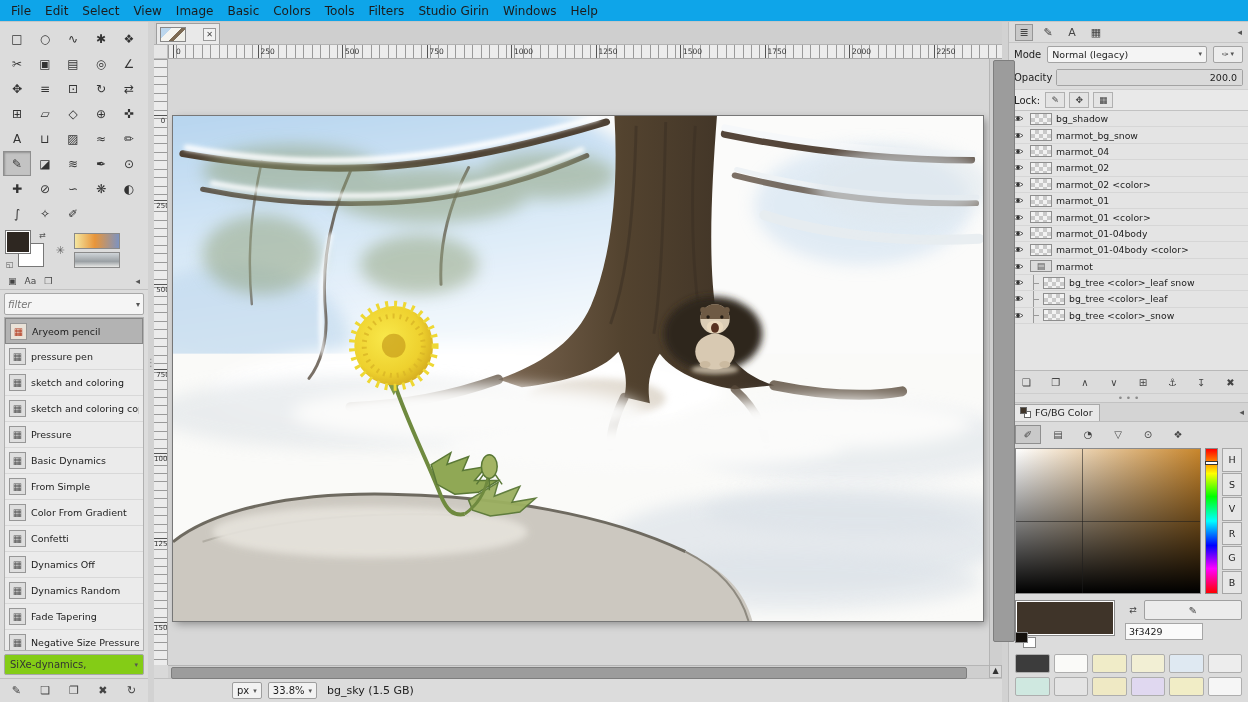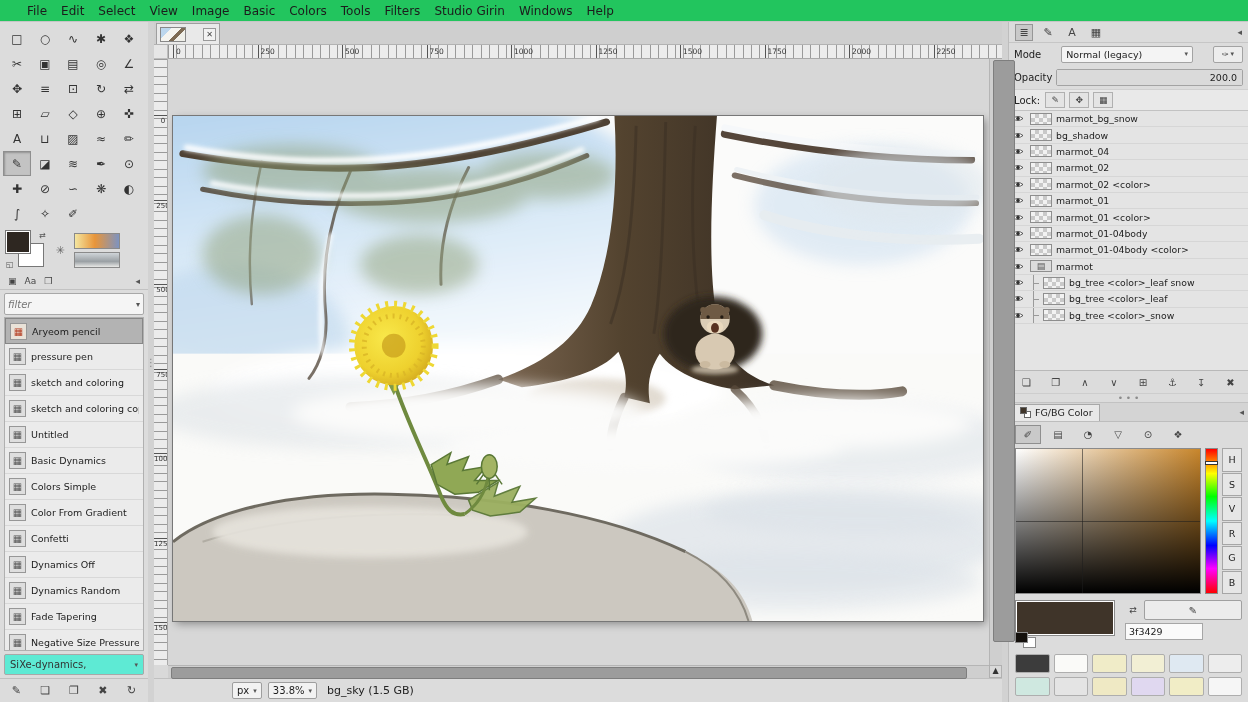--- a/index.html
+++ b/index.html
@@ -1,20 +1,20 @@
 <!DOCTYPE html>
 <html><head>
 <meta charset="utf-8">
 <style>
   *{margin:0;padding:0;box-sizing:border-box;font-family:"DejaVu Sans","Liberation Sans",sans-serif}
   html,body{width:1248px;height:702px;overflow:hidden;background:#d6d6d6}
   .app{width:1248px;height:702px;display:flex;flex-direction:column;background:#d6d6d6;color:#1c1c1c}
   button{background:none;border:none;color:#2a2a2a;cursor:default}
   
-  .menubar{height:22px;background:#22c55e;border-bottom:1px solid #c6c6c6;display:flex;align-items:center;padding-left:20px}
+  .menubar{height:22px;background:#0ea5e9;border-bottom:1px solid #c6c6c6;display:flex;align-items:center;padding-left:4px}
   .menu-item{font-size:12px;padding:3px 7px;white-space:nowrap}
   
   .body{flex:1;display:flex;min-height:0}
   .vsep{width:6px;background:#d2d2d2;display:flex;align-items:center;justify-content:center;color:#8a8a8a;font-size:10px}
   
   .toolbox{width:148px;background:#dcdcdc;display:flex;flex-direction:column;min-height:0}
   .tool-grid{padding:4px 3px 2px;display:grid;grid-template-columns:repeat(5,28px);grid-auto-rows:25px;gap:0}
   .tool{width:28px;height:25px;display:flex;align-items:center;justify-content:center;font-size:12px;color:#333;border:1px solid transparent}
   .tool.selected{background:#c3c3c3;border:1px solid #8f8f8f;box-shadow:inset 1px 1px 2px rgba(0,0,0,.25)}
   .color-area{height:44px;display:flex;align-items:center;gap:5px;padding:2px 6px}
@@ -33,21 +33,21 @@
   .collapse-btn{font-size:9px;color:#555}
   .dyn-filter{height:22px;margin:3px 4px 2px;background:#f5f5f5;border:1px solid #a8a8a8;border-radius:2px;display:flex;align-items:center;padding:0 3px}
   .dyn-filter input{flex:1;min-width:0;border:none;background:transparent;font-size:10px;font-style:italic;color:#555;outline:none}
   .dyn-filter .chev{font-size:8px;color:#555}
   .dyn-list{flex:1;margin:0 4px;background:#ececec;border:1px solid #b0b0b0;overflow:hidden;min-height:0}
   .dyn-row{height:26px;display:flex;align-items:center;gap:5px;padding:0 4px;border-bottom:1px solid #d8d8d8;background:#ebebeb}
   .dyn-row.selected{background:#b3b3b3;border:1px solid #878787}
   .dyn-icon{width:17px;height:17px;flex:none;background:#dedede;border:1px solid #979797;display:flex;align-items:center;justify-content:center;font-size:10px;color:#555}
   .dyn-row.selected .dyn-icon{color:#b43a1e;background:#e9e2d8}
   .dyn-label{font-size:9.5px;white-space:nowrap;overflow:hidden}
-  .dyn-combo{height:21px;margin:3px 4px;background:#5eead4;border:1px solid #a8a8a8;border-radius:2px;display:flex;align-items:center;padding:0 5px;font-size:10px;color:#333}
+  .dyn-combo{height:21px;margin:3px 4px;background:#84cc16;border:1px solid #a8a8a8;border-radius:2px;display:flex;align-items:center;padding:0 5px;font-size:10px;color:#333}
   .dyn-combo .spacer{flex:1}
   .toolbox-footer{height:24px;border-top:1px solid #c0c0c0;display:flex;align-items:center;gap:4px;padding:0 4px;justify-content:space-around}
   .tb-foot-btn{font-size:11px;color:#444;width:20px;height:18px;display:flex;align-items:center;justify-content:center}
   
   .canvas-col{width:848px;display:flex;flex-direction:column;background:#d9d9d9;min-height:0}
   .tabbar{height:23px;background:#cfcfcf;border-bottom:1px solid #b2b2b2;display:flex;align-items:flex-end;padding-left:2px}
   .canvas-tab{width:64px;height:21px;background:#e9e9e9;border:1px solid #9e9e9e;border-bottom:none;display:flex;align-items:center;gap:3px;padding:0 3px}
   .tab-thumb{width:26px;height:15px;border:1px solid #888;background:linear-gradient(135deg,#bcd7ee 0 28%,#f4f4f0 28% 55%,#7d6b54 55% 68%,#efefe9 68%)}
   .tab-close{width:13px;height:13px;border:1px solid #999;background:#f2f2f2;font-size:8px;display:flex;align-items:center;justify-content:center;color:#444;margin-left:auto}
   .ruler-row{height:14px;display:flex}
@@ -73,21 +73,21 @@
   .statusbar{height:24px;background:#dcdcdc;border-top:1px solid #c0c0c0;display:flex;align-items:center;gap:6px;padding-left:78px;font-size:11px}
   .sb-select{height:17px;border:1px solid #9e9e9e;background:#f2f2f2;border-radius:2px;display:flex;align-items:center;gap:4px;padding:0 4px;font-size:10px}
   .sb-select .chev{font-size:7px;color:#555}
   .sb-title{color:#222;padding-left:4px}
   
   .rightdock{width:240px;background:#dcdcdc;display:flex;flex-direction:column;min-height:0;border-left:1px solid #bdbdbd}
   .dock-tabs{height:21px;display:flex;align-items:center;gap:7px;padding:0 6px;border-bottom:1px solid #c6c6c6}
   .dock-tab{font-size:11px;color:#444;width:18px;height:17px;display:flex;align-items:center;justify-content:center}
   .dock-tab.active{background:#c9c9c9;border:1px solid #969696}
   .dock-tabs .spacer{flex:1}
-  .mode-row{height:22px;display:flex;align-items:center;gap:20px;padding:0 5px}
+  .mode-row{height:22px;display:flex;align-items:center;gap:6px;padding:0 5px}
   .small-label{font-size:10px;color:#222;flex:none}
   .mode-select{flex:1;height:17px;border:1px solid #a3a3a3;background:#f4f4f4;border-radius:2px;display:flex;align-items:center;padding:0 4px;font-size:9.5px}
   .mode-select .spacer{flex:1}
   .chev{font-size:7px;color:#555}
   .mode-extra{width:30px;height:17px;border:1px solid #a3a3a3;background:#ededed;border-radius:2px;font-size:8px;display:flex;align-items:center;justify-content:center;gap:2px;color:#444}
   .opacity-row{height:24px;display:flex;align-items:center;gap:4px;padding:0 5px}
   .spinscale{flex:1;height:17px;border:1px solid #a3a3a3;background:#f6f6f6;position:relative;border-radius:2px;overflow:hidden}
   .spinscale .fill{position:absolute;inset:0;background:#dadada}
   .spinscale .val{position:absolute;right:5px;top:0;line-height:16px;font-size:9.5px;color:#222}
   .lock-row{height:22px;display:flex;align-items:center;gap:5px;padding:0 5px;background:#e9e9e9;border-top:1px solid #d0d0d0;border-bottom:1px solid #c2c2c2}
@@ -337,31 +337,31 @@
             <span class="dyn-label">sketch and coloring</span>
           </div>
 
           <div class="dyn-row">
             <span class="dyn-icon">▦</span>
             <span class="dyn-label">sketch and coloring copy</span>
           </div>
 
           <div class="dyn-row">
             <span class="dyn-icon">▦</span>
-            <span class="dyn-label">Untitled</span>
+            <span class="dyn-label">Pressure</span>
           </div>
 
           <div class="dyn-row">
             <span class="dyn-icon">▦</span>
             <span class="dyn-label">Basic Dynamics</span>
           </div>
 
           <div class="dyn-row">
             <span class="dyn-icon">▦</span>
-            <span class="dyn-label">Colors Simple</span>
+            <span class="dyn-label">From Simple</span>
           </div>
 
           <div class="dyn-row">
             <span class="dyn-icon">▦</span>
             <span class="dyn-label">Color From Gradient</span>
           </div>
 
           <div class="dyn-row">
             <span class="dyn-icon">▦</span>
             <span class="dyn-label">Confetti</span>
@@ -672,34 +672,34 @@
           <div class="layer-row">
             <span class="eye">
               <svg width="12" height="9" viewBox="0 0 12 9">
                 <path d="M1,4.5 Q6,0.5 11,4.5 Q6,8.5 1,4.5 Z" fill="#ffffff" stroke="#333" stroke-width="0.8"></path>
                 <circle cx="6" cy="4.5" r="1.8" fill="#333"></circle>
               </svg>
             </span>
 
             <span class="thumb thumb-checker"></span>
 
+            <span class="lname">bg_shadow</span>
+          </div>
+
+          <div class="layer-row">
+            <span class="eye">
+              <svg width="12" height="9" viewBox="0 0 12 9">
+                <path d="M1,4.5 Q6,0.5 11,4.5 Q6,8.5 1,4.5 Z" fill="#ffffff" stroke="#333" stroke-width="0.8"></path>
+                <circle cx="6" cy="4.5" r="1.8" fill="#333"></circle>
+              </svg>
+            </span>
+
+            <span class="thumb thumb-checker"></span>
+
             <span class="lname">marmot_bg_snow</span>
-          </div>
-
-          <div class="layer-row">
-            <span class="eye">
-              <svg width="12" height="9" viewBox="0 0 12 9">
-                <path d="M1,4.5 Q6,0.5 11,4.5 Q6,8.5 1,4.5 Z" fill="#ffffff" stroke="#333" stroke-width="0.8"></path>
-                <circle cx="6" cy="4.5" r="1.8" fill="#333"></circle>
-              </svg>
-            </span>
-
-            <span class="thumb thumb-checker"></span>
-
-            <span class="lname">bg_shadow</span>
           </div>
 
           <div class="layer-row">
             <span class="eye">
               <svg width="12" height="9" viewBox="0 0 12 9">
                 <path d="M1,4.5 Q6,0.5 11,4.5 Q6,8.5 1,4.5 Z" fill="#ffffff" stroke="#333" stroke-width="0.8"></path>
                 <circle cx="6" cy="4.5" r="1.8" fill="#333"></circle>
               </svg>
             </span>
 

